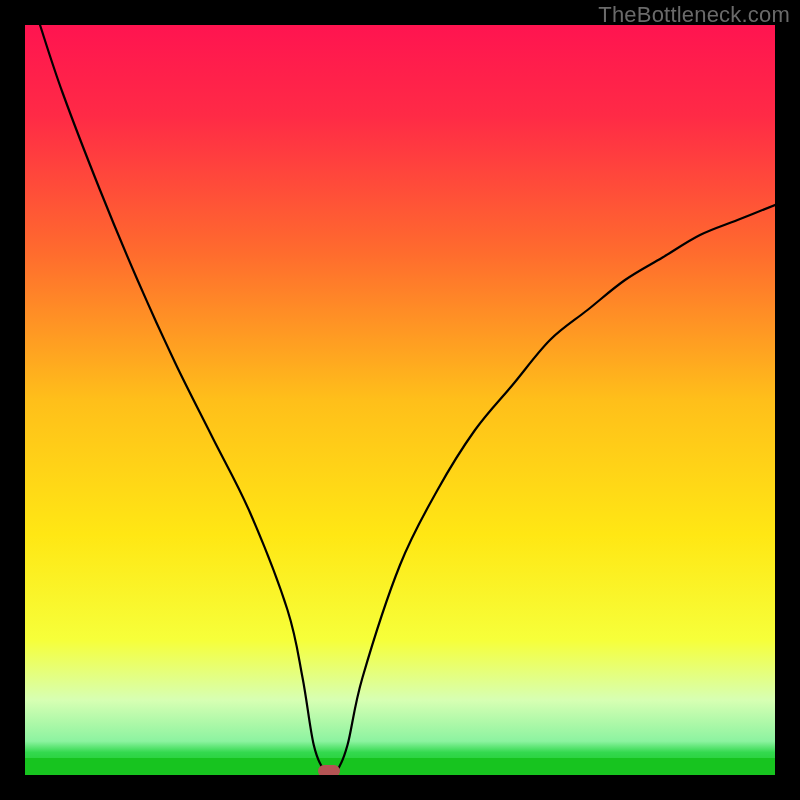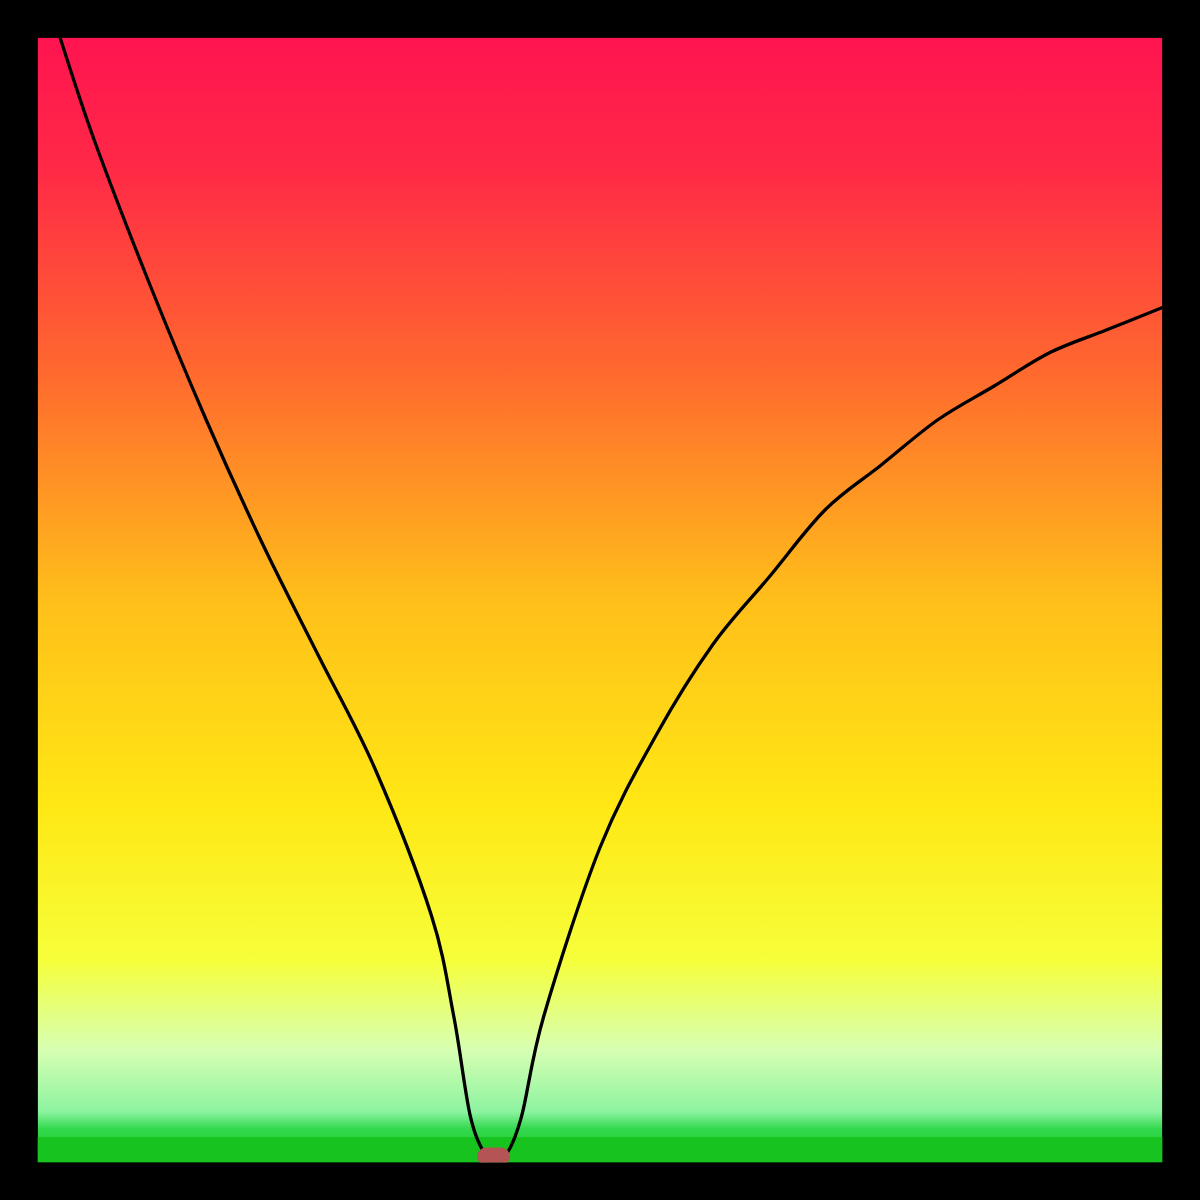--- a/index.html
+++ b/index.html
@@ -80,13 +80,14 @@
 
     <div class="green-band" style="top: 732.75px; height: 17.25px;"></div>
 
     <svg class="curve" viewBox="0 0 750 750" preserveAspectRatio="none">
       <path id="curve-path" d="M 15.00 0.00 C 18.75 11.25, 27.50 40.00, 37.50 67.50 C 47.50 95.00, 62.50 133.75, 75.00 165.00 C 87.50 196.25, 100.00 226.25, 112.50 255.00 C 125.00 283.75, 137.50 311.25, 150.00 337.50 C 162.50 363.75, 175.00 387.50, 187.50 412.50 C 200.00 437.50, 212.50 458.75, 225.00 487.50 C 237.50 516.25, 253.75 557.50, 262.50 585.00 C 271.25 612.50, 273.13 630.00, 277.50 652.50 C 281.88 675.00, 285.00 704.38, 288.75 720.00 C 292.50 735.63, 296.25 741.88, 300.00 746.25 C 303.75 750.63, 307.50 750.63, 311.25 746.25 C 315.00 741.88, 318.13 735.63, 322.50 720.00 C 326.88 704.38, 328.75 682.50, 337.50 652.50 C 346.25 622.50, 362.50 571.25, 375.00 540.00 C 387.50 508.75, 400.00 487.50, 412.50 465.00 C 425.00 442.50, 437.50 422.50, 450.00 405.00 C 462.50 387.50, 475.00 375.00, 487.50 360.00 C 500.00 345.00, 512.50 327.50, 525.00 315.00 C 537.50 302.50, 550.00 295.00, 562.50 285.00 C 575.00 275.00, 587.50 263.75, 600.00 255.00 C 612.50 246.25, 625.00 240.00, 637.50 232.50 C 650.00 225.00, 662.50 216.25, 675.00 210.00 C 687.50 203.75, 700.00 200.00, 712.50 195.00 C 725.00 190.00, 743.75 182.50, 750.00 180.00" fill="none" stroke="#000" stroke-width="2.2" stroke-linecap="round" stroke-linejoin="round"></path>
     </svg>
 
     <div class="marker" style="left: 303.75px; top: 746.25px;"></div>
   </div>
 
+  <div class="attribution">TheBottleneck.com</div>
 </div>
 
 </body></html>

